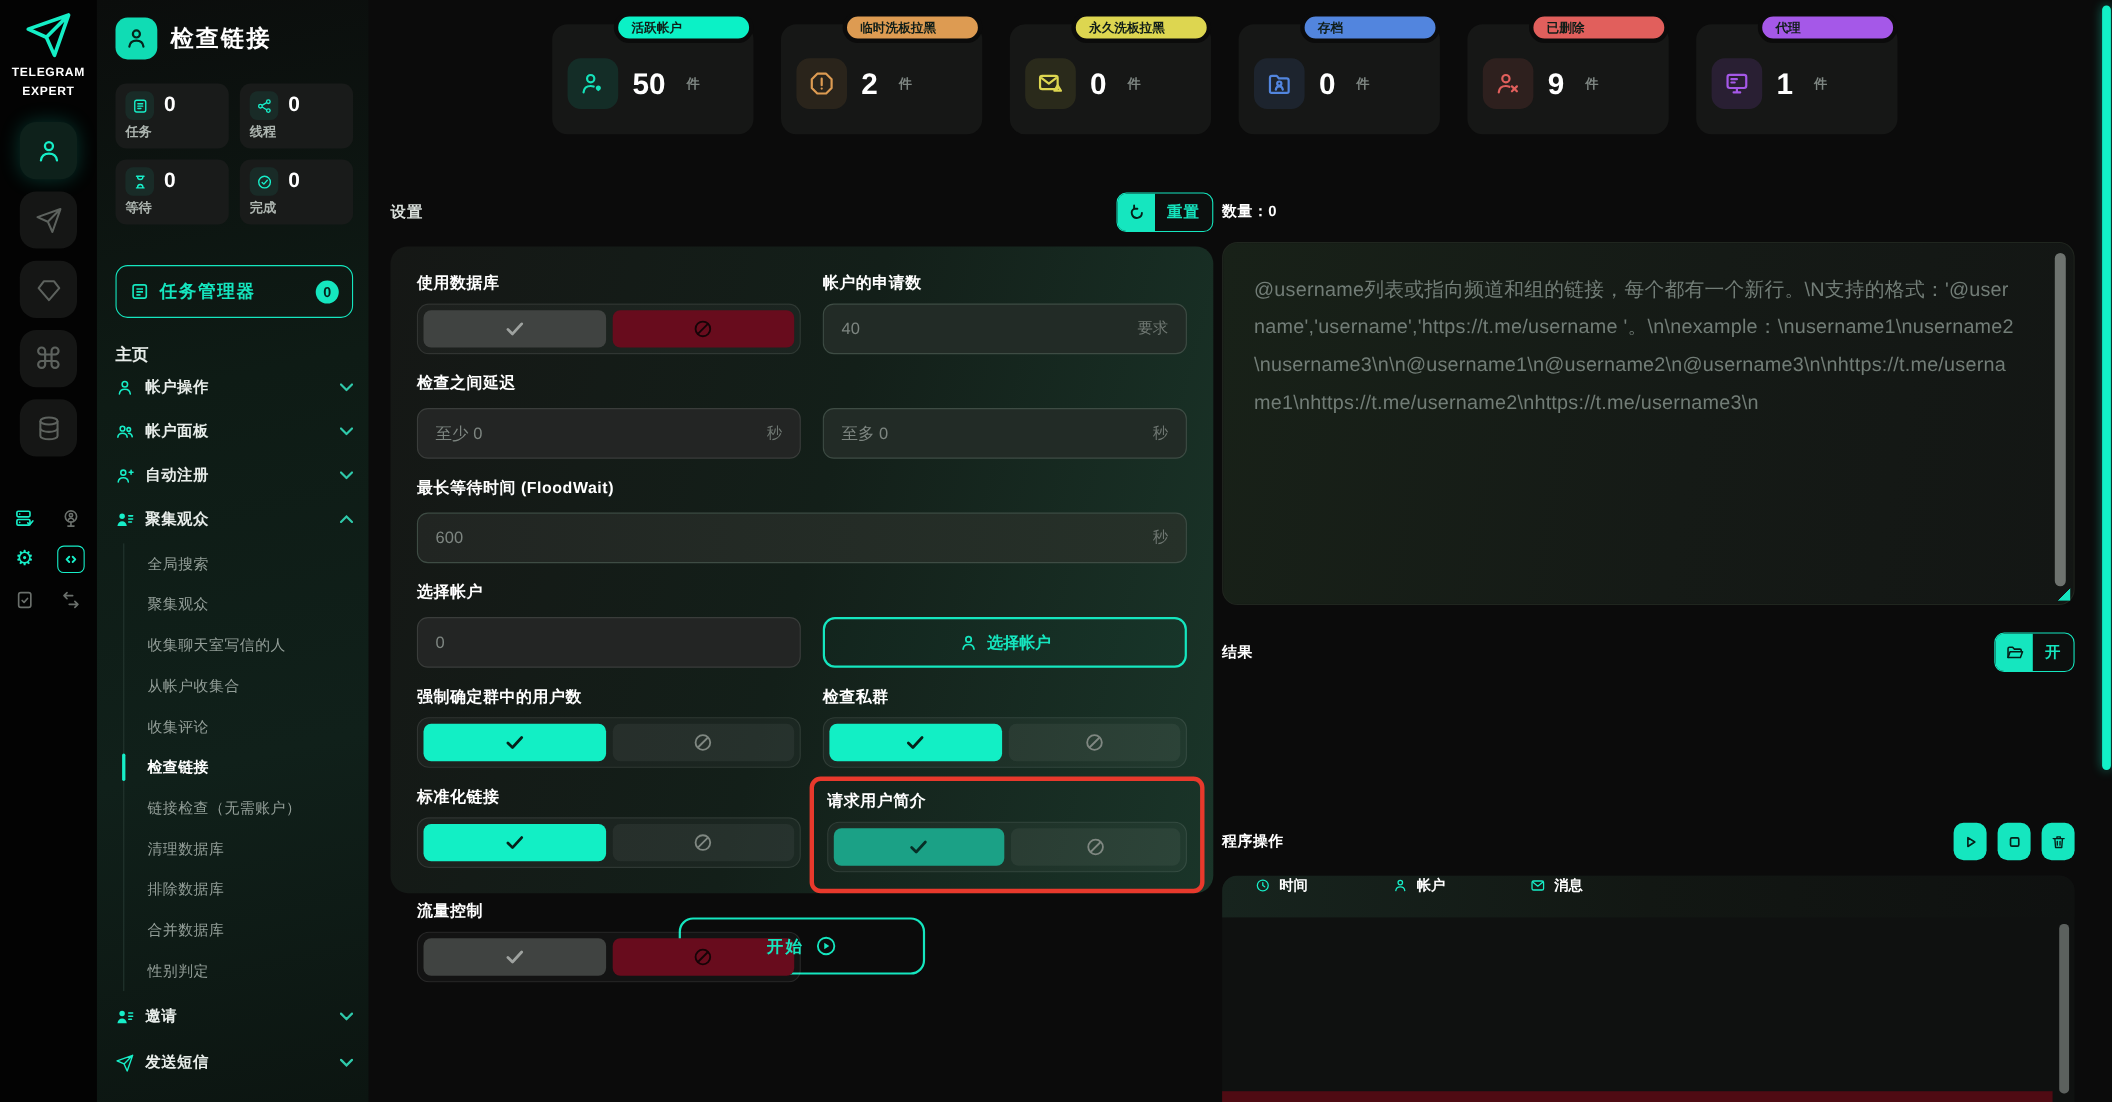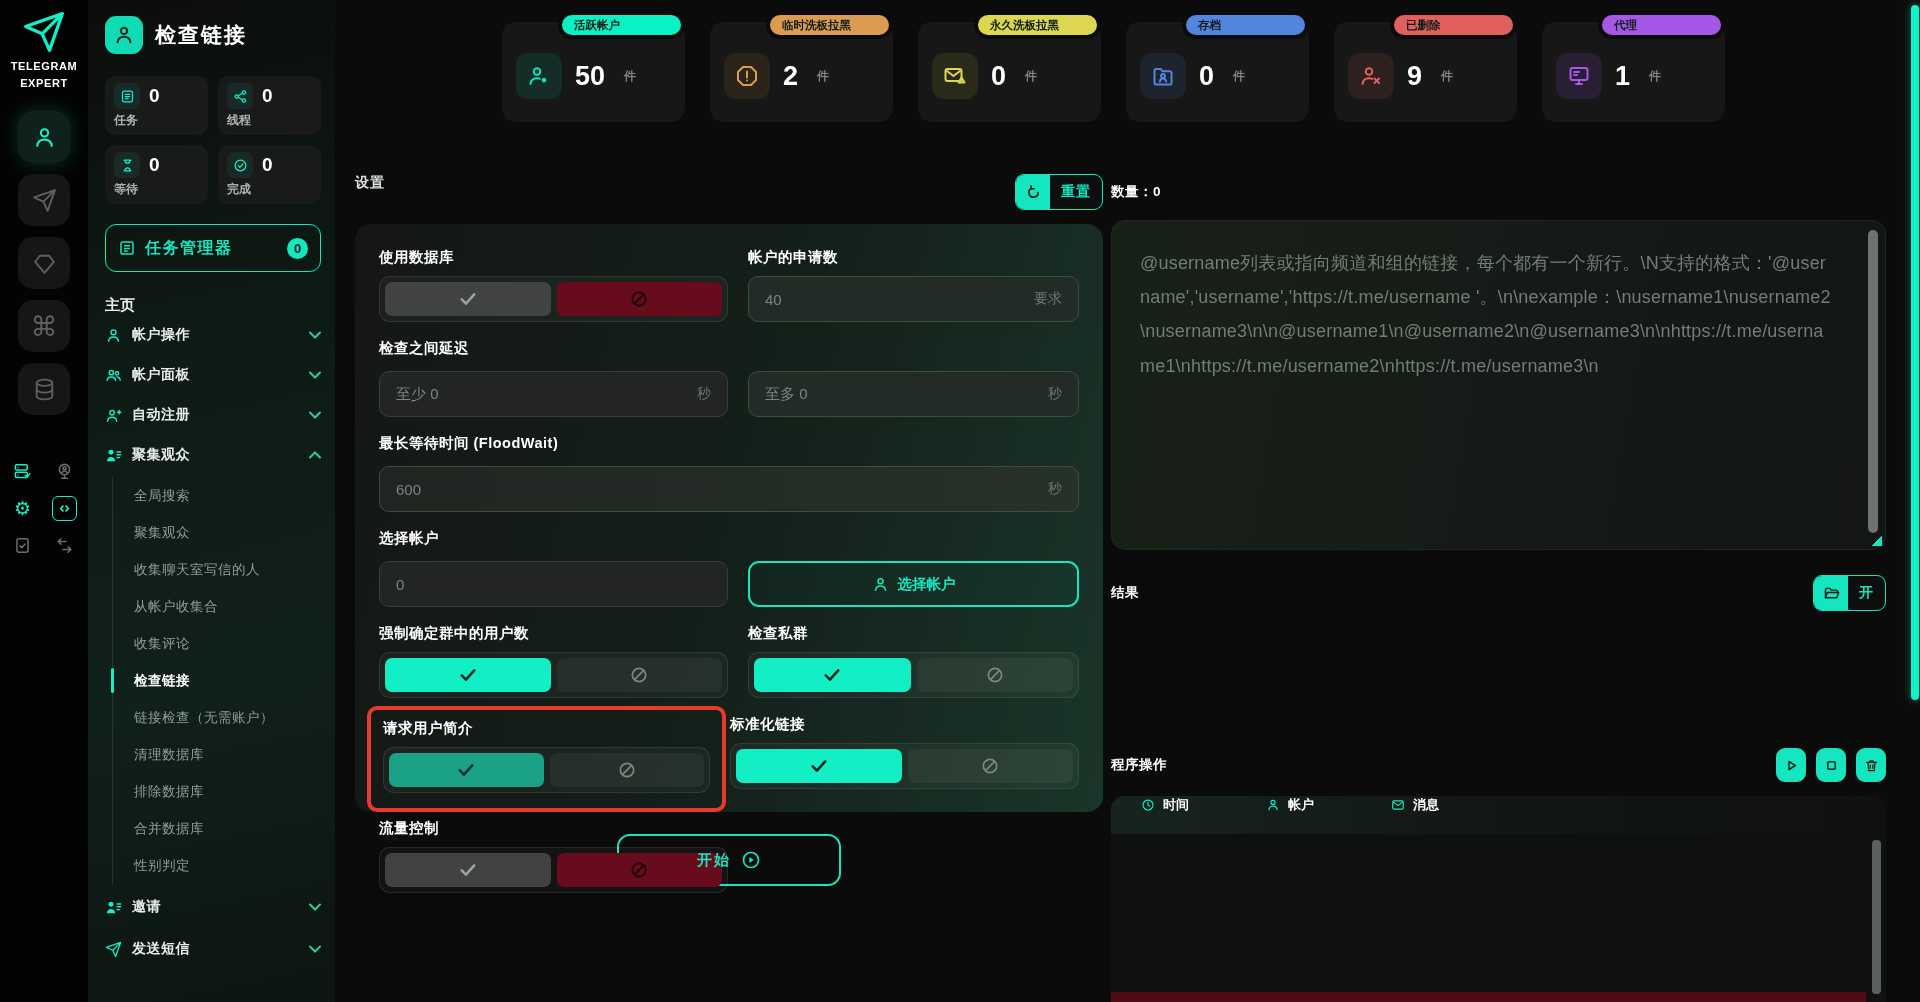--- a/index.html
+++ b/index.html
@@ -31,21 +31,21 @@
   .page-head .hico{width:38px;height:38px;border-radius:11px;background:#10dcb4;display:flex;align-items:center;justify-content:center;color:#06241c}
   .page-head .hico svg{width:22px;height:22px}
   .page-head h1{font-size:21px;margin:0;font-weight:700;letter-spacing:2px}
   .stat-grid{margin-top:22px;display:grid;grid-template-columns:1fr 1fr;gap:10px}
   .stat{background:#191b1a;border-radius:10px;padding:7px 9px 6px}
   .stat-top{display:flex;align-items:center;gap:9px}
   .stat-ico{width:26px;height:26px;border-radius:7px;background:rgba(23,238,200,.08);color:#17eec8;display:flex;align-items:center;justify-content:center}
   .stat-ico svg{width:15px;height:15px}
   .stat-val{font-size:19px;font-weight:700}
   .stat-lbl{margin-top:3px;font-size:12px;color:#aeb6b1;font-weight:600}
-  .tm-btn{margin-top:20px;width:100%;height:48px;background:transparent;border:1.5px solid #15e6bf;border-radius:11px;
+  .tm-btn{margin-top:37px;width:100%;height:48px;background:transparent;border:1.5px solid #15e6bf;border-radius:11px;
           display:flex;align-items:center;gap:9px;padding:0 12px;box-sizing:border-box;cursor:pointer;color:#15e6bf}
   .tm-btn svg{width:18px;height:18px}
   .tm-btn .lbl{font-size:16px;font-weight:700;letter-spacing:1.5px}
   .tm-btn .badge{margin-left:auto;width:21px;height:21px;border-radius:50%;background:#15e6bf;color:#052019;font-size:13px;font-weight:700;display:flex;align-items:center;justify-content:center}
   .home{margin-top:24px;font-size:15px;font-weight:700;color:#e8edea;cursor:pointer}
   .menu-item{display:flex;align-items:center;gap:10px;height:40px;cursor:pointer;color:#e8edea}
   .menu-item svg.mi{width:17px;height:17px;color:#17eec8;flex:none}
   .menu-item .lbl{font-size:14px;font-weight:700;letter-spacing:.5px}
   .menu-item .chev{margin-left:auto;color:#2fc9aa}
   .menu-item .chev svg{width:12px;height:8px}
@@ -71,21 +71,21 @@
   .cunit{font-size:12px;color:#7e8682;margin-left:6px;font-weight:600}
   .c0 .pill{background:#0bf1c6}.c0 .cico{background:rgba(11,241,198,.1);color:#14e2b9}
   .c1 .pill{background:#dd9b52}.c1 .cico{background:rgba(221,155,82,.1);color:#dd9b52}
   .c2 .pill{background:#ddd650}.c2 .cico{background:rgba(221,214,80,.1);color:#ddd650}
   .c3 .pill{background:#5285de}.c3 .cico{background:rgba(82,133,222,.12);color:#5285de}
   .c4 .pill{background:#e15f5c}.c4 .cico{background:rgba(225,95,92,.12);color:#e15f5c}
   .c5 .pill{background:#a558e8}.c5 .cico{background:rgba(165,88,232,.14);color:#a558e8}
 
   
   .settings{position:absolute;left:20px;top:174px;width:748px}
-  .set-head{display:flex;align-items:flex-start;justify-content:space-between;height:38px}
+  .set-head{display:flex;align-items:center;justify-content:space-between;height:38px}
   .set-title{font-size:14px;color:#d9dfdb;font-weight:600;letter-spacing:1px}
   .split-btn{display:flex;align-items:stretch;height:34px;border:1.5px solid #15e6bf;border-radius:9px;overflow:hidden;cursor:pointer;background:#0c0f0e}
   .split-btn .sico{width:34px;background:#15e6bf;color:#052019;display:flex;align-items:center;justify-content:center}
   .split-btn .sico svg{width:17px;height:17px}
   .split-btn .slbl{display:flex;align-items:center;padding:0 11px;color:#15e6bf;font-size:14px;font-weight:700;letter-spacing:1px}
   .panel{margin-top:12px;height:588px;box-sizing:border-box;border-radius:16px;padding:24px;
          background:linear-gradient(105deg,#151715 0%,#131f19 50%,#1a3529 100%)}
   .prow{display:flex;gap:20px;margin-bottom:17px}
   .pcell{width:349px;box-sizing:border-box}
   .pcell.r{width:331px}
@@ -617,54 +617,54 @@
                   <svg viewBox="0 0 24 24" fill="none" stroke="currentColor" stroke-width="2" stroke-linecap="round">
                     <circle cx="12" cy="12" r="8"></circle>
                     <path d="M6.8 17.2 17.2 6.8"></path>
                   </svg>
                 </div>
             </div>
           </div>
         </div>
 
         <div class="prow" style="margin-bottom:22px">
+          <div class="pcell">
+            <div class="plabel">标准化链接</div>
+            <div class="toggle">
+              <div class="seg on-bright">
+                  <svg viewBox="0 0 24 24" fill="none" stroke="currentColor" stroke-width="3" stroke-linecap="round" stroke-linejoin="round">
+                    <path d="m4.5 12.5 5 5L19.5 6.5"></path>
+                  </svg>
+                </div>
+              <div class="seg off-gray">
+                  <svg viewBox="0 0 24 24" fill="none" stroke="currentColor" stroke-width="2" stroke-linecap="round">
+                    <circle cx="12" cy="12" r="8"></circle>
+                    <path d="M6.8 17.2 17.2 6.8"></path>
+                  </svg>
+                </div>
+            </div>
+          </div>
           <div class="pcell r">
             <div class="hlbox">
               <div class="plabel">请求用户简介</div>
               <div class="toggle">
                 <div class="seg on-muted">
                     <svg viewBox="0 0 24 24" fill="none" stroke="currentColor" stroke-width="3" stroke-linecap="round" stroke-linejoin="round">
                       <path d="m4.5 12.5 5 5L19.5 6.5"></path>
                     </svg>
                   </div>
                 <div class="seg off-gray">
                     <svg viewBox="0 0 24 24" fill="none" stroke="currentColor" stroke-width="2" stroke-linecap="round">
                       <circle cx="12" cy="12" r="8"></circle>
                       <path d="M6.8 17.2 17.2 6.8"></path>
                     </svg>
                   </div>
               </div>
             </div>
           </div>
-          <div class="pcell">
-            <div class="plabel">标准化链接</div>
-            <div class="toggle">
-              <div class="seg on-bright">
-                  <svg viewBox="0 0 24 24" fill="none" stroke="currentColor" stroke-width="3" stroke-linecap="round" stroke-linejoin="round">
-                    <path d="m4.5 12.5 5 5L19.5 6.5"></path>
-                  </svg>
-                </div>
-              <div class="seg off-gray">
-                  <svg viewBox="0 0 24 24" fill="none" stroke="currentColor" stroke-width="2" stroke-linecap="round">
-                    <circle cx="12" cy="12" r="8"></circle>
-                    <path d="M6.8 17.2 17.2 6.8"></path>
-                  </svg>
-                </div>
-            </div>
-          </div>
         </div>
 
         <div class="prow" style="margin-bottom:0">
           <div class="pcell">
             <div class="plabel">流量控制</div>
             <div class="toggle">
               <div class="seg on-gray">
                   <svg viewBox="0 0 24 24" fill="none" stroke="currentColor" stroke-width="3" stroke-linecap="round" stroke-linejoin="round">
                     <path d="m4.5 12.5 5 5L19.5 6.5"></path>
                   </svg>

